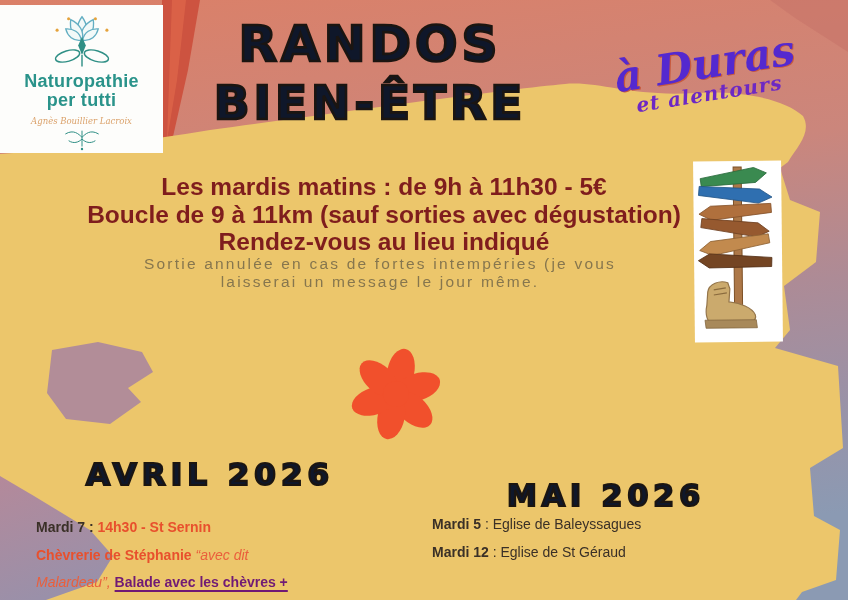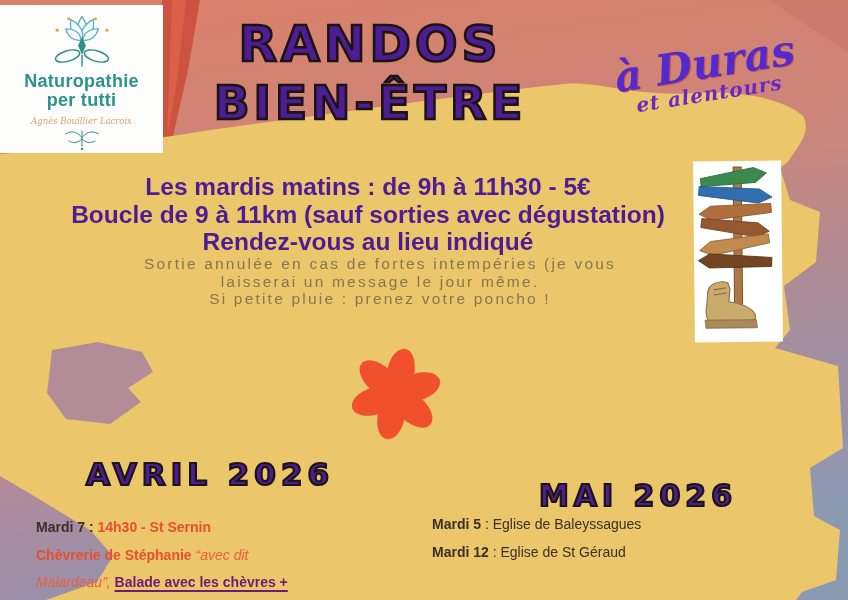--- a/index.html
+++ b/index.html
@@ -9,47 +9,47 @@
   
   #bg{position:absolute;left:0;top:0;width:848px;height:600px;z-index:0;}
   
   .logo-card{left:0;top:5px;width:163px;height:148px;background:#fdfdfb;z-index:3;
              display:flex;flex-direction:column;align-items:center;}
   .brand{color:#2a938a;font-weight:bold;font-size:18px;line-height:19px;
          letter-spacing:.3px;}
   .signature{color:#dba26b;font-size:8.5px;font-style:italic;
              font-family:"DejaVu Serif",serif;margin-top:6px;}
   
-  .bubble{font-family:"DejaVu Sans",sans-serif;font-weight:bold;color:#4c1d95;
+  .bubble{font-family:"DejaVu Sans",sans-serif;font-weight:bold;color:#0f172a;
           -webkit-text-stroke:2.6px #1b1511;letter-spacing:4px;text-align:center;}
   .title-wrap{left:196px;top:14px;width:348px;z-index:2;}
   .title-l1{font-size:50px;line-height:60px;}
   .title-l2{font-size:47px;line-height:58px;}
   
   .duras{left:596px;top:42px;width:220px;z-index:2;transform:rotate(-9deg);
          font-family:"DejaVu Serif",serif;font-style:italic;font-weight:bold;
          text-align:center;}
   .duras-main{font-size:42px;color:#5429cf;line-height:44px;
               text-shadow:1px 1px 0 #c75a3e;}
   .duras-sub{font-size:20px;color:#6d28c4;line-height:20px;margin-top:-2px;
              letter-spacing:1px;}
   
-  .intro{left:16px;top:173px;width:704px;z-index:2;text-align:center;
-         font-weight:bold;color:#4c1d95;font-size:24.5px;line-height:27.5px;}
+  .intro{left:32px;top:173px;width:704px;z-index:2;text-align:center;
+         font-weight:bold;color:#7f1d1d;font-size:24.5px;line-height:27.5px;}
   .note{left:28px;top:255px;width:704px;z-index:2;text-align:center;
         color:#86764e;font-size:15.5px;line-height:17.5px;letter-spacing:2.2px;}
   
   .signpost-card{left:694px;top:161px;width:88px;height:181px;background:#ffffff;
                  z-index:2;transform:rotate(-.6deg);}
   
   .flower{left:340px;top:344px;z-index:2;}
   
   .april-head{left:85px;top:456px;width:250px;z-index:2;font-size:31px;
               -webkit-text-stroke:2.2px #1b1511;letter-spacing:5px;}
-  .may-head{left:528px;top:478px;width:220px;z-index:2;font-size:30px;
+  .may-head{left:496px;top:478px;width:220px;z-index:2;font-size:30px;
             -webkit-text-stroke:2.2px #1b1511;letter-spacing:5px;}
   .events{z-index:2;font-size:14px;line-height:27.5px;color:#3a3027;
           white-space:nowrap;}
   .april-events{left:36px;top:514px;}
   .may-events{left:432px;top:511px;}
   .dark-b{font-weight:bold;color:#3a3027;}
   .red-b{font-weight:bold;color:#e8502d;}
   .red-i{font-style:italic;color:#ea5f3c;}
   .red-u{color:#701a75;font-weight:600;text-decoration:underline;
          text-decoration-thickness:2px;text-underline-offset:3px;}
@@ -137,21 +137,20 @@
 
 <div class="abs intro">
   <div>Les mardis matins : de 9h à 11h30 - 5€</div>
   <div>Boucle de 9 à 11km (sauf sorties avec dégustation)</div>
   <div>Rendez-vous au lieu indiqué</div>
 </div>
 
 <div class="abs note">
   <div>Sortie annulée en cas de fortes intempéries (je vous</div>
   <div>laisserai un message le jour même.</div>
-  <div>Si petite pluie : prenez votre poncho !</div>
 </div>
 
 <div class="abs signpost-card">
   <svg width="88" height="181" viewBox="0 0 85 180">
     <rect x="38.5" y="6" width="8" height="152" fill="#ad7848" stroke="#7d5026" stroke-width="1"></rect>
     <g stroke-width="0.8">
       <polygon points="6,13 60,9 72,16 60,24 6,21" fill="#3a8a50" stroke="#2c6b3d" transform="rotate(-7 40 18)"></polygon>
       <polygon points="4,28 64,26 77,33 64,40 4,37" fill="#2f6fb0" stroke="#235687" transform="rotate(5 40 33)"></polygon>
       <polygon points="76,45 16,43 4,50 16,57 76,54" fill="#b0703d" stroke="#84522a" transform="rotate(-4 40 50)"></polygon>
       <polygon points="6,61 62,59 74,66 62,73 6,70" fill="#96592f" stroke="#6e4021" transform="rotate(7 40 66)"></polygon>

